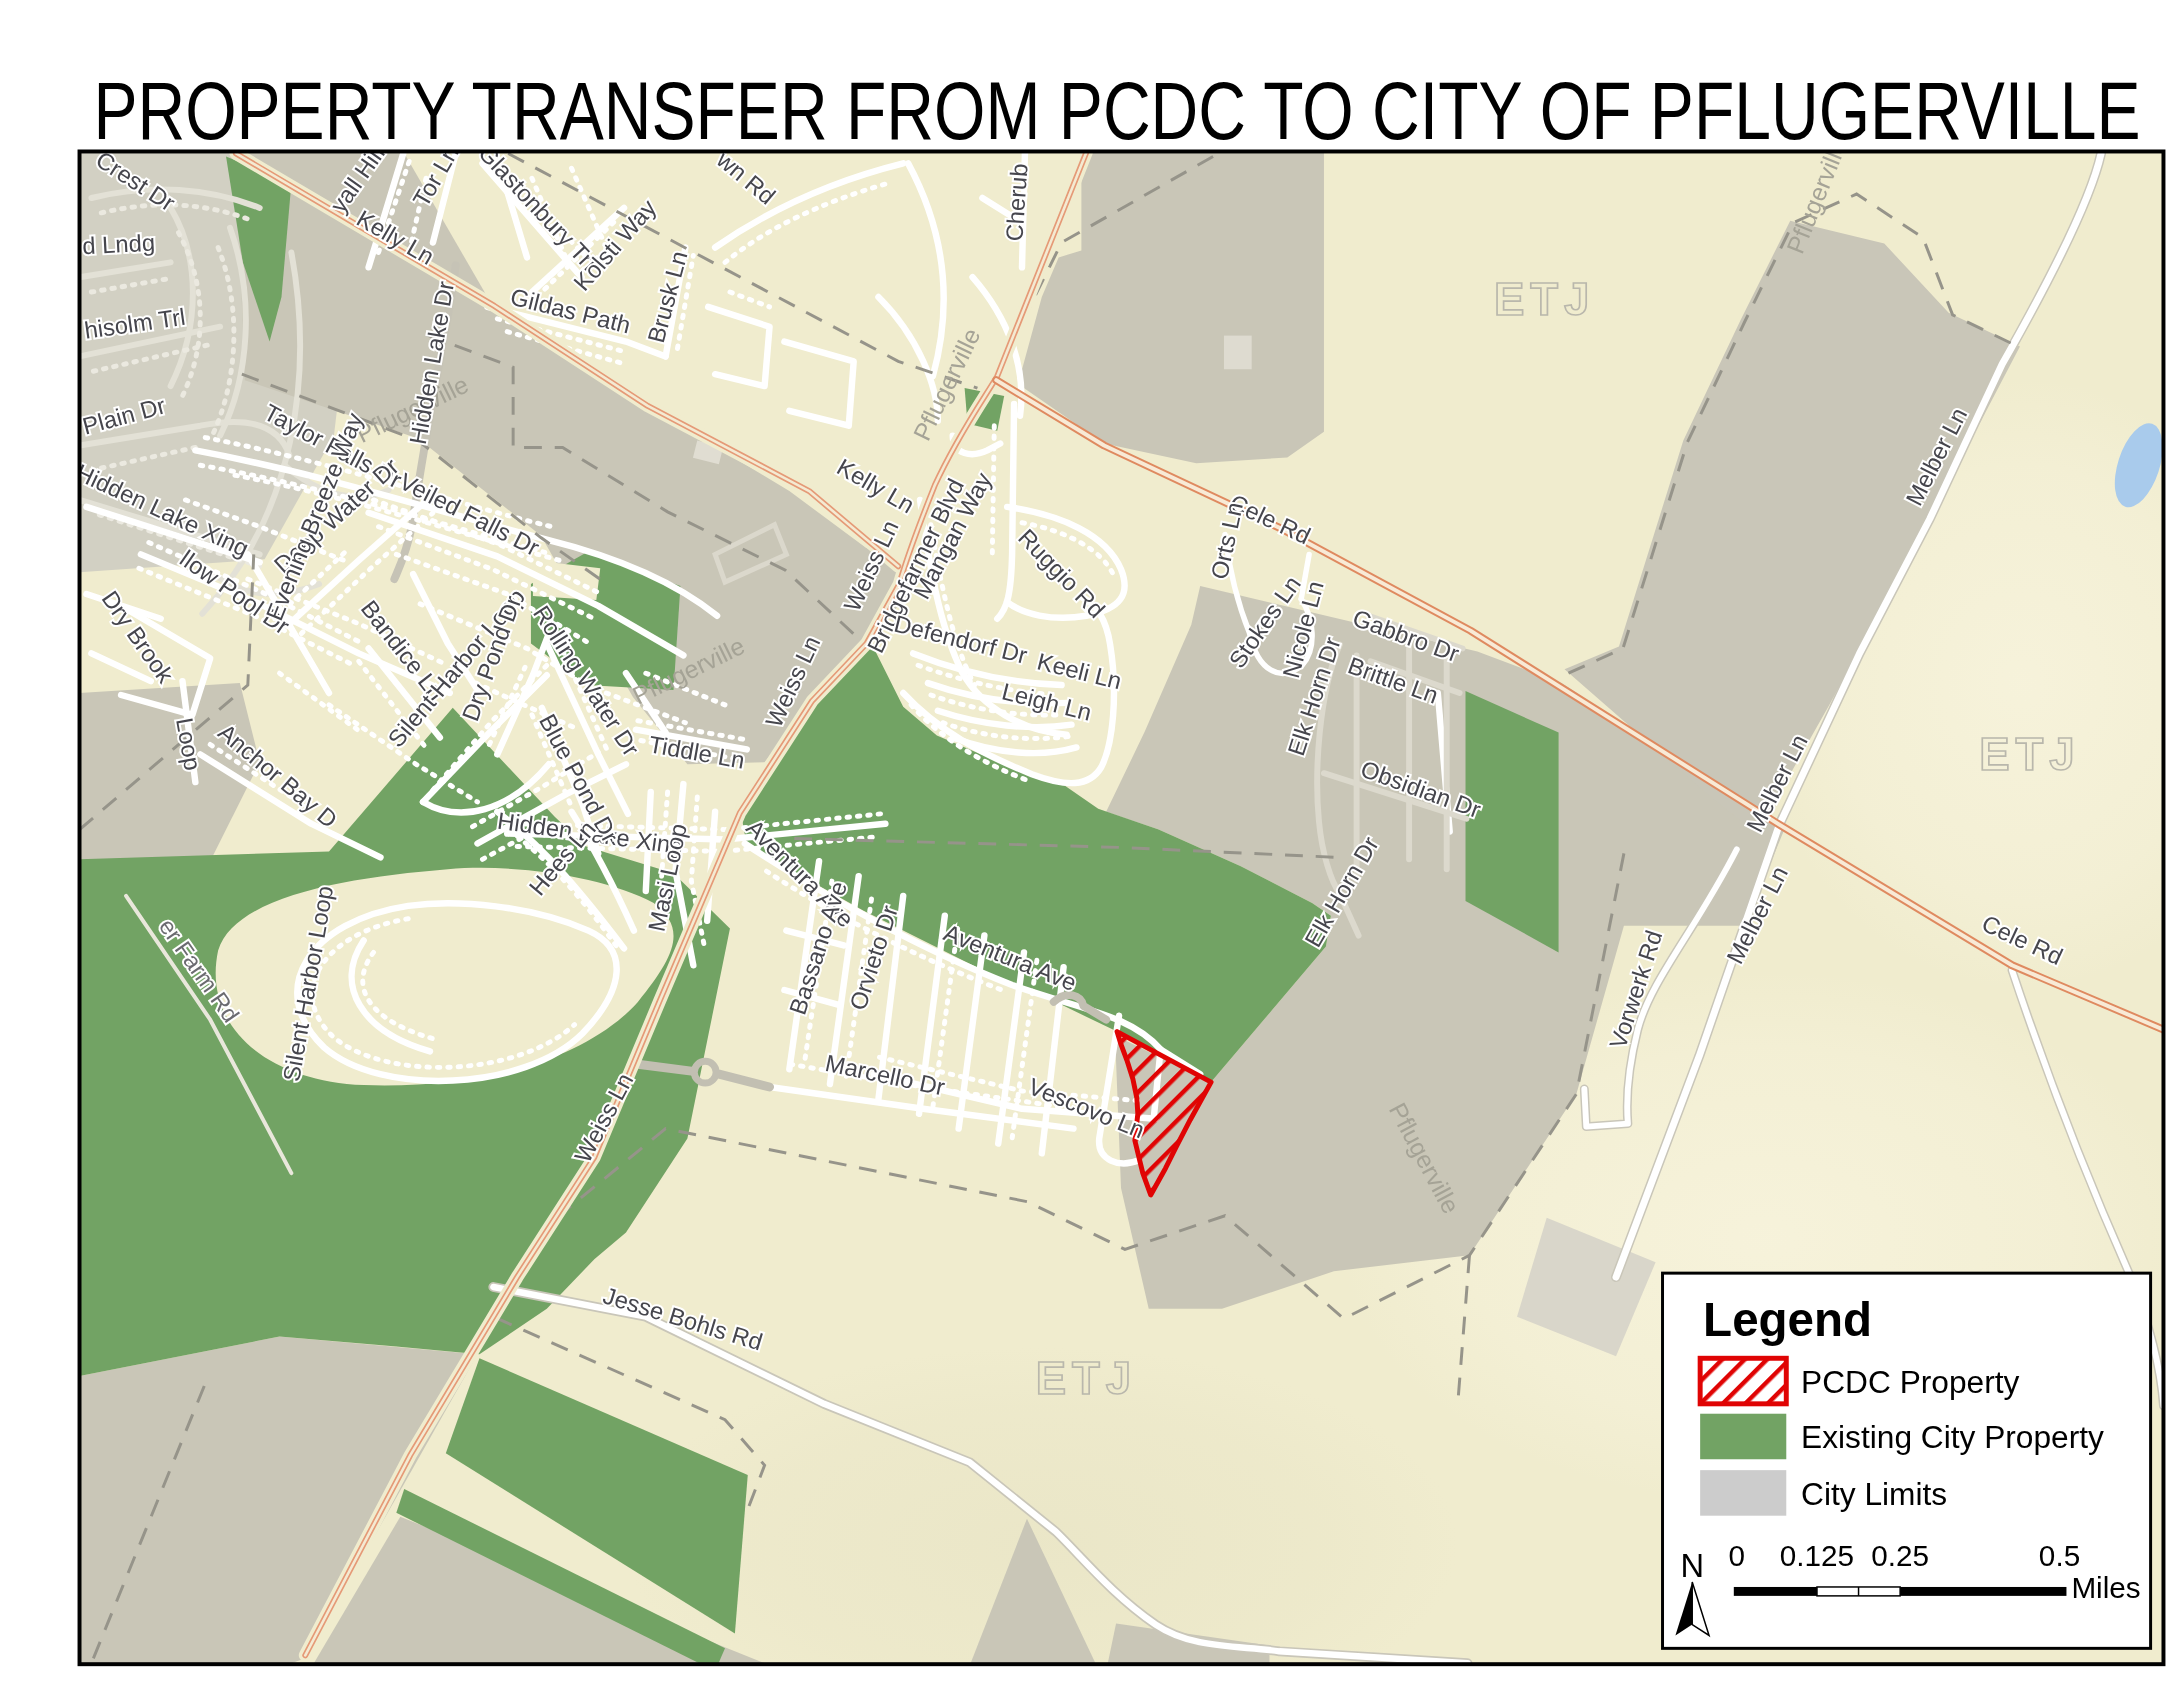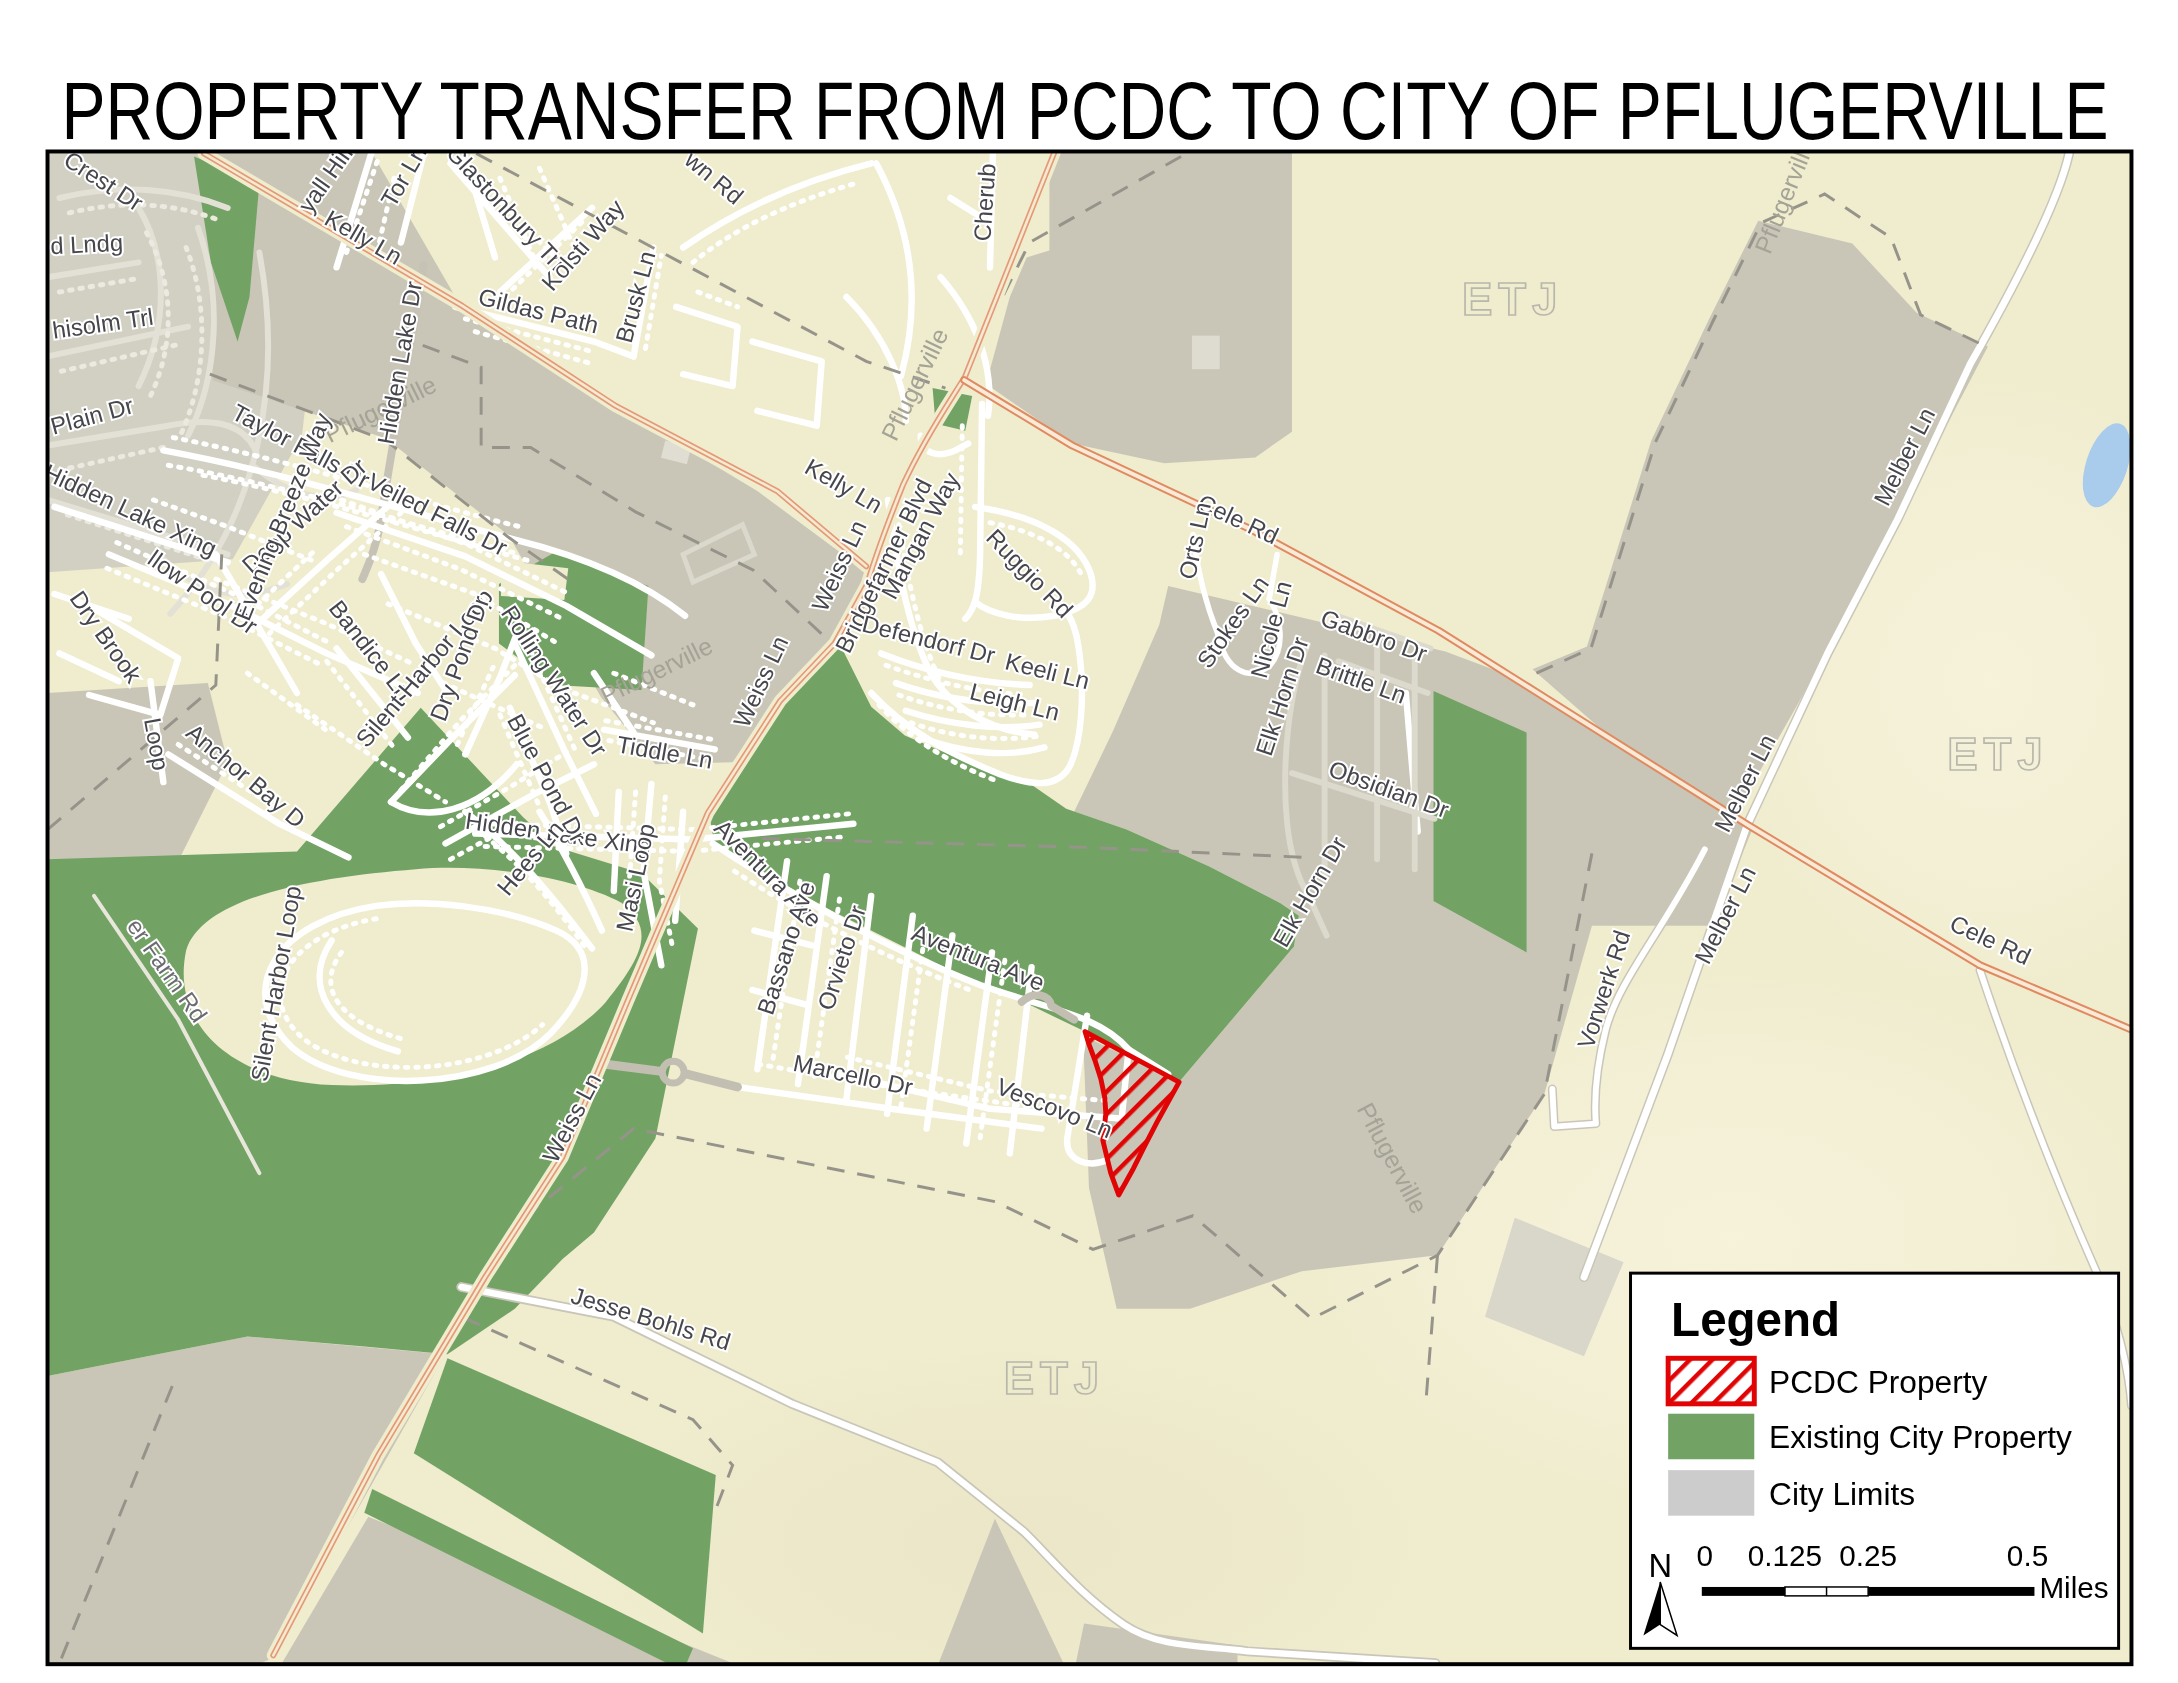--- a/index.html
+++ b/index.html
@@ -1,16 +1,16 @@
 <!DOCTYPE html>
 <html><head>
 <meta charset="utf-8">
 <style>
   html,body{margin:0;padding:0;background:#ffffff;}
-  .page{position:relative;width:1830px;height:1683px;background:#ffffff;font-family:"Liberation Sans",sans-serif;}
+  .page{position:relative;width:1830px;height:1683px;background:#ffffff;font-family:"Liberation Sans",sans-serif;margin-left:32px;}
   svg{position:absolute;top:0;left:0;}
 </style>
 </head>
 <body>
 <div class="page">
 <svg width="2178" height="1683" viewBox="0 0 2200 1700">
   <defs>
     <clipPath id="mapclip">
           <rect x="48" y="153" width="2105" height="1528"></rect>
         </clipPath>

